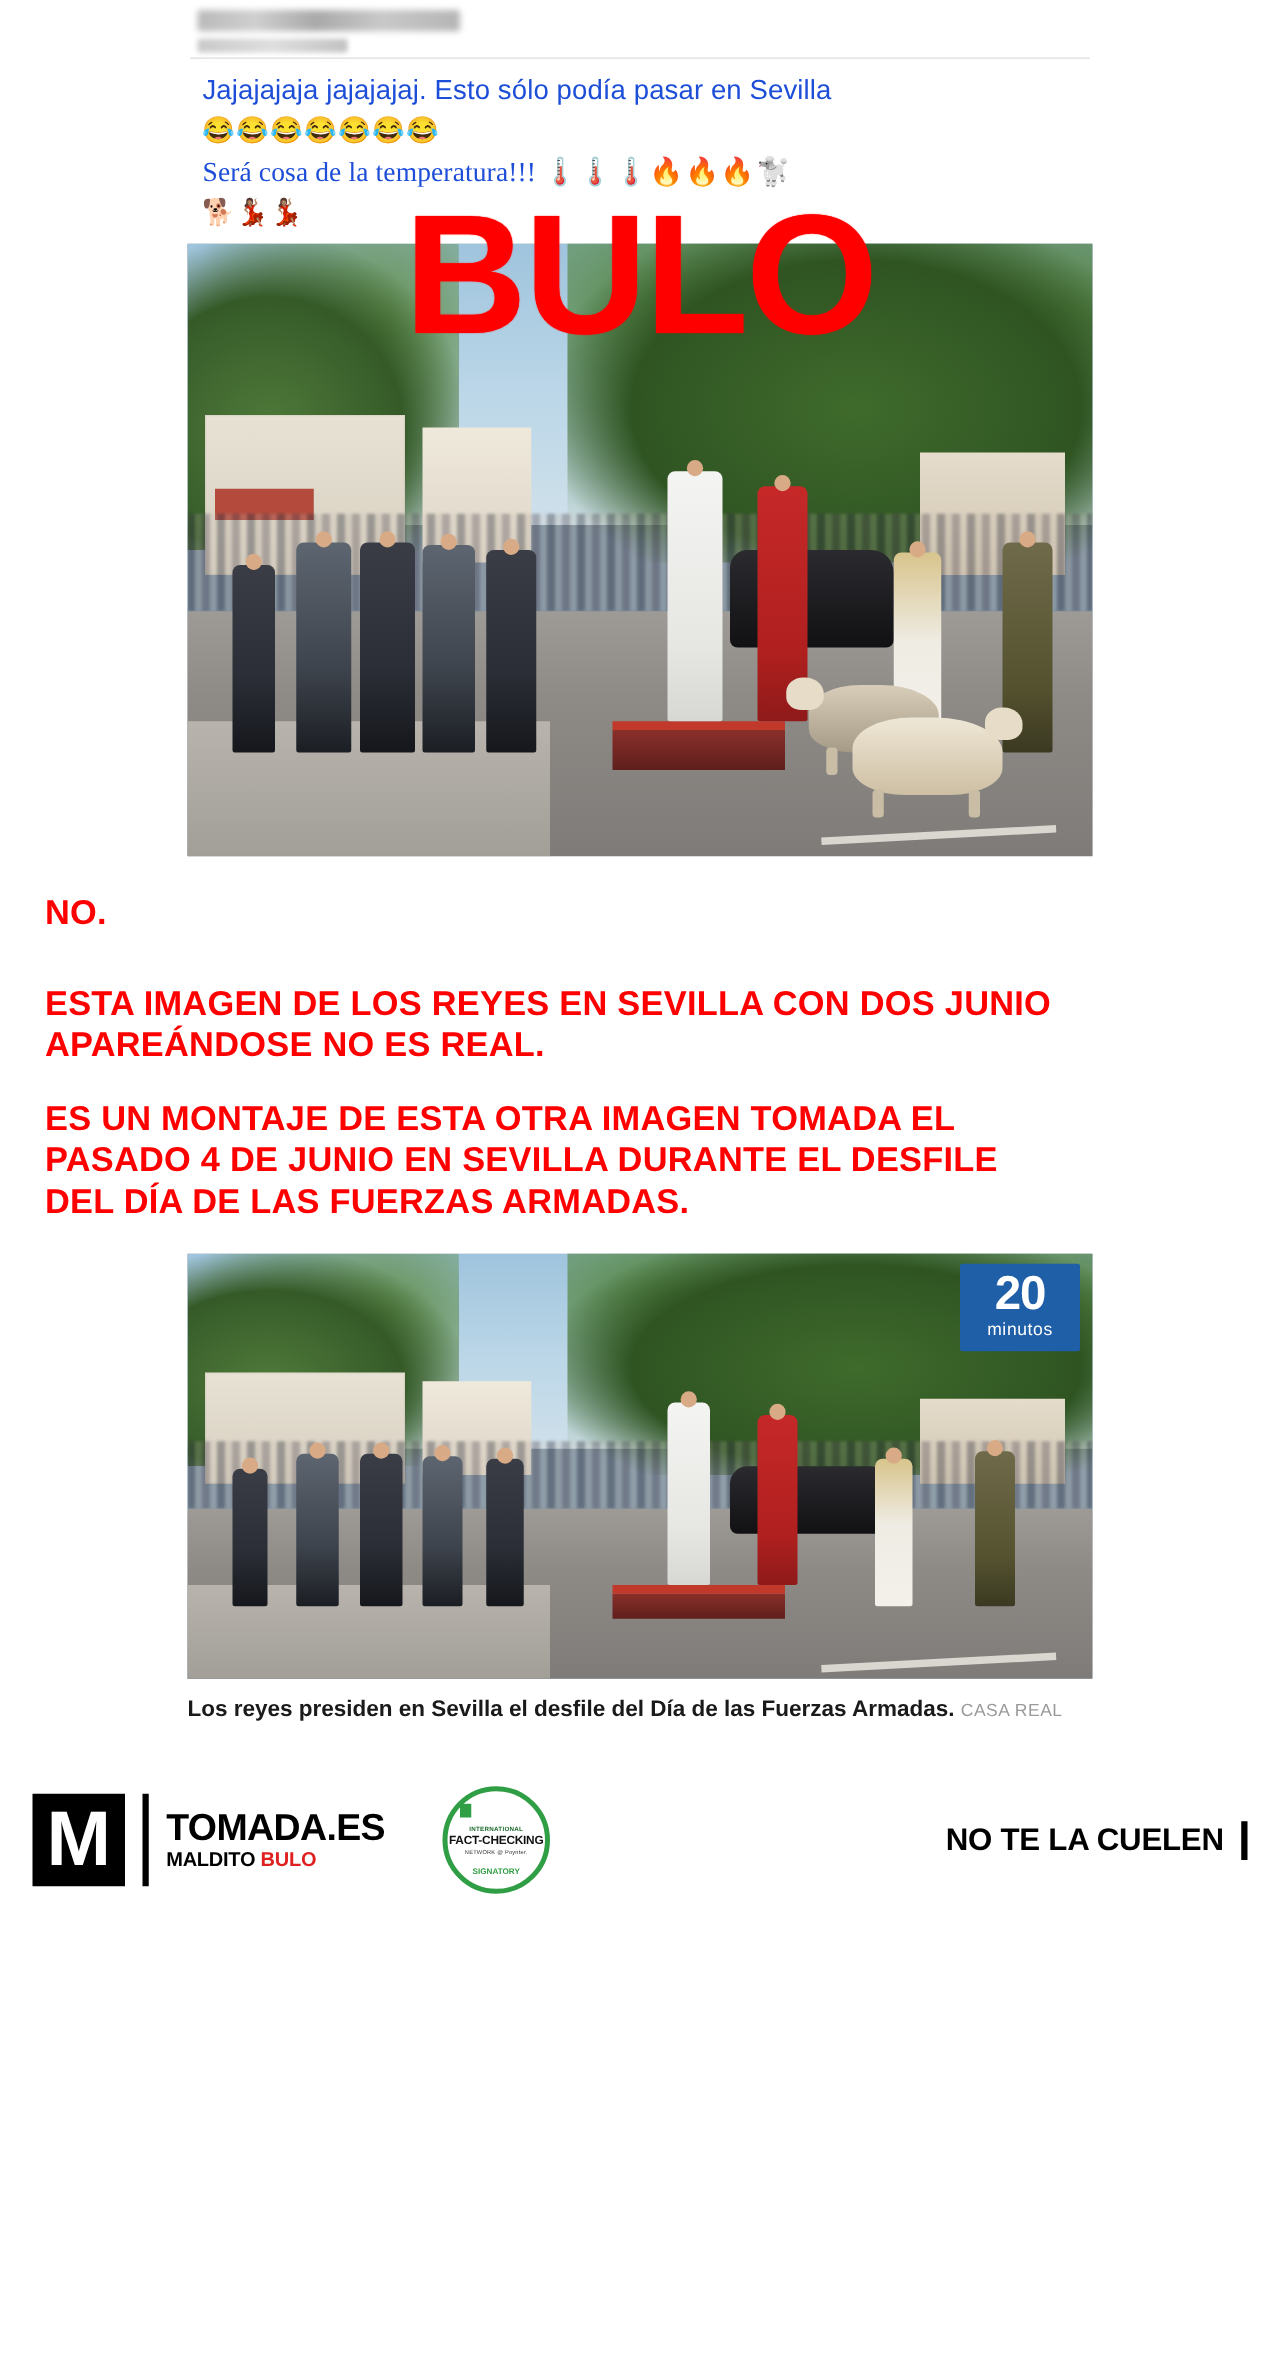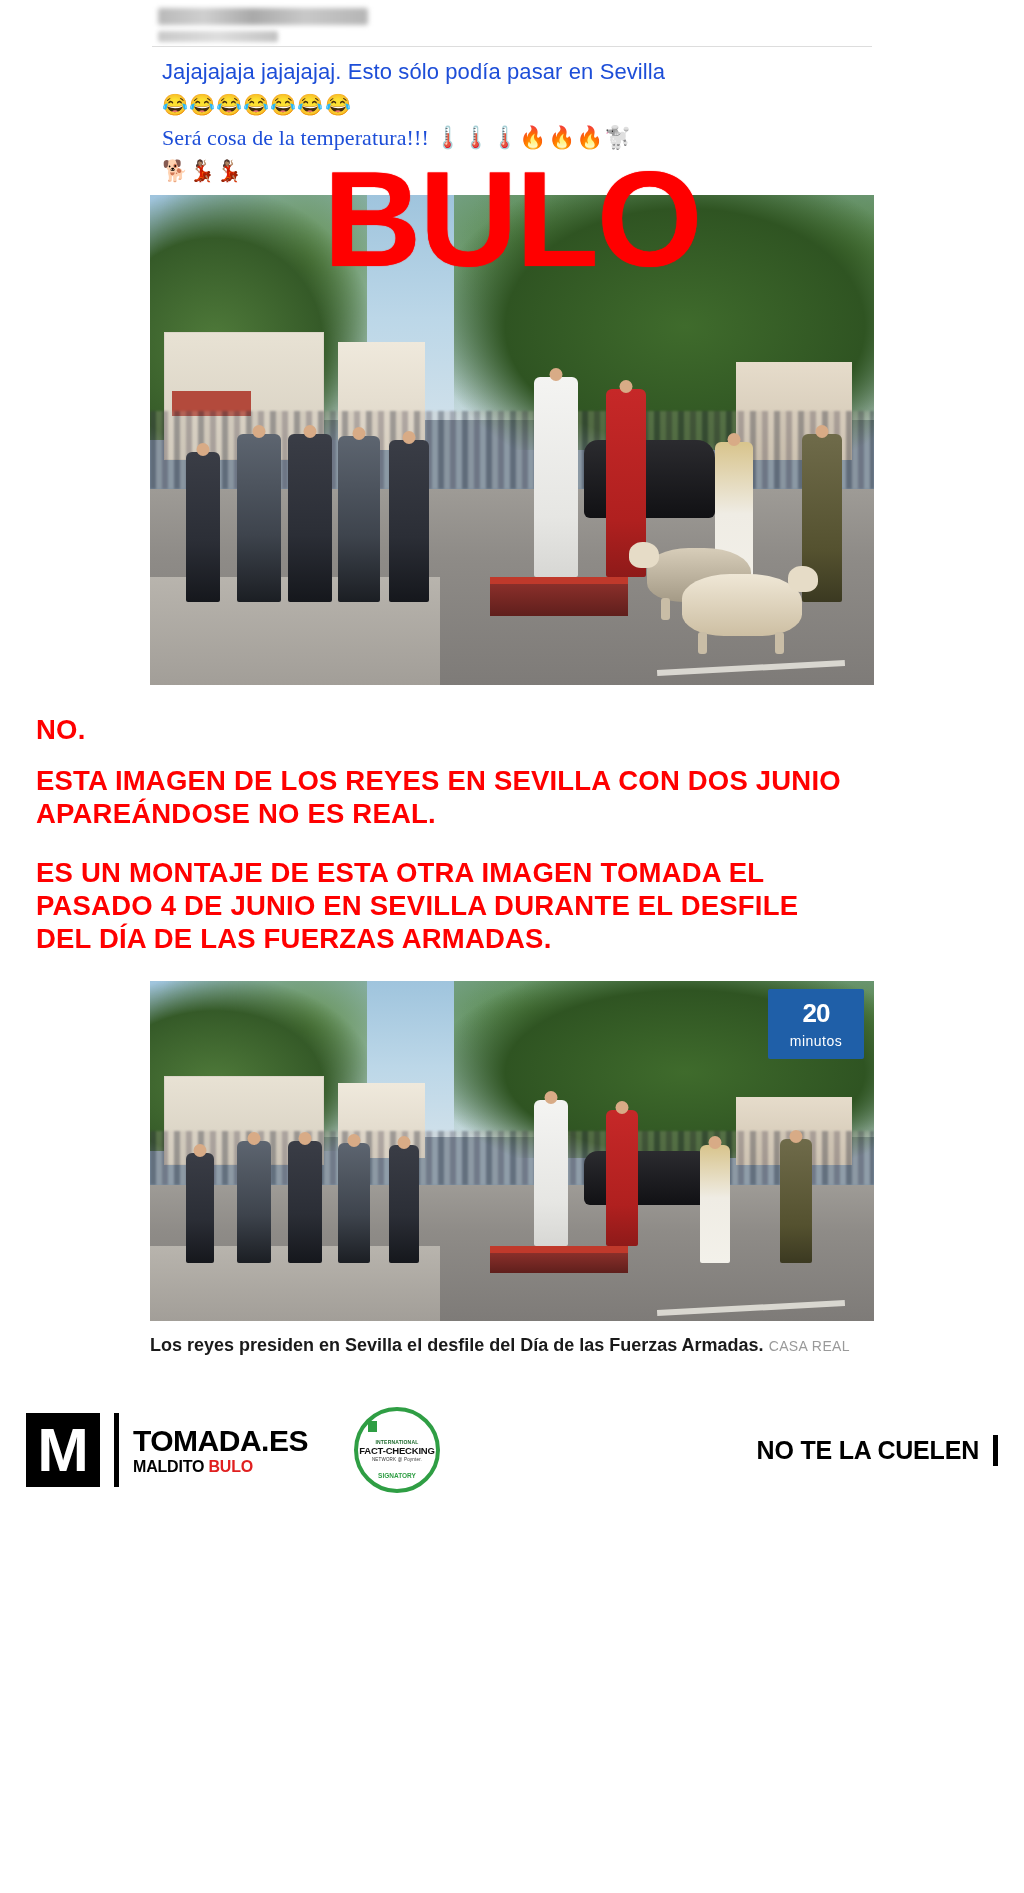--- a/index.html
+++ b/index.html
@@ -179,21 +179,21 @@
     padding-left: 0;
   }
   .red-block {
     color: #ff0000;
     font-weight: bold;
     font-size: 27.5px;
     line-height: 33px;
     letter-spacing: 0.2px;
     margin: 0 0 26px 0;
   }
-  .red-block.small { margin-bottom: 18px; }
+  .red-block.small { margin-bottom: 40px; }
   .headline {
     color: #000;
     font-weight: bold;
     font-size: 38px;
     line-height: 45px;
     letter-spacing: -0.6px;
     margin: 6px 0 0 0;
     max-width: 840px;
   }
 
@@ -213,21 +213,21 @@
   .logo20 {
     position: absolute;
     top: 8px; right: 10px;
     width: 96px; height: 70px;
     background: #1f5fa8;
     color: #fff;
     text-align: center;
     border-radius: 2px;
     z-index: 4;
   }
-  .logo20 .num { font-size: 26px; font-weight: bold; line-height: 40px; padding-top: 4px; letter-spacing: -1px; }
+  .logo20 .num { font-size: 38px; font-weight: bold; line-height: 40px; padding-top: 4px; letter-spacing: -1px; }
   .logo20 .min { font-size: 14px; line-height: 16px; letter-spacing: .5px; }
   .caption {
     font-size: 18px;
     font-weight: bold;
     color: #1a1a1a;
     padding: 14px 0 0 0;
     width: 724px;
     margin: 0 auto;
   }
   .caption .credit {

